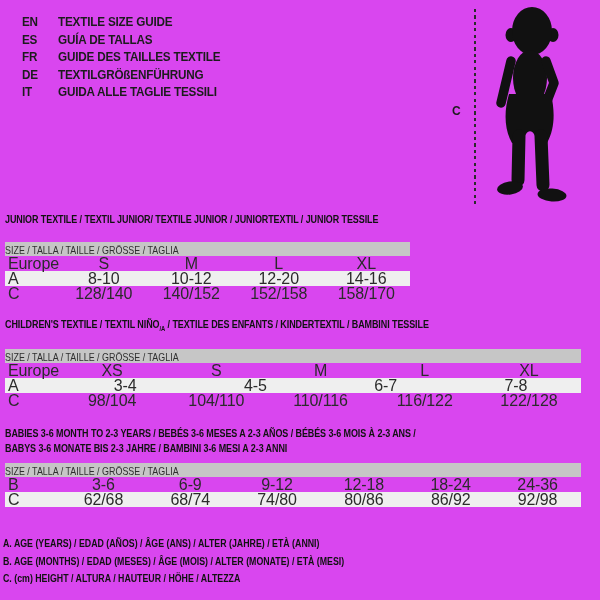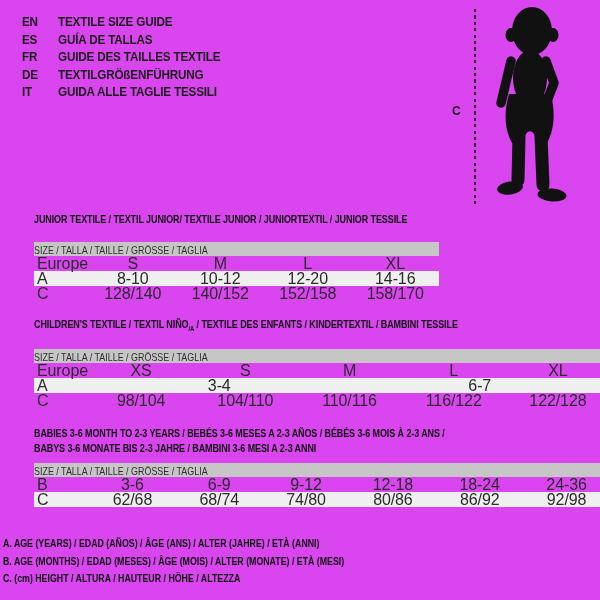--- a/index.html
+++ b/index.html
@@ -11,21 +11,21 @@
   #lang-block{position:absolute;left:22px;top:13px;transform:scaleX(0.9);transform-origin:0 0;}
   .lang-row{display:flex;height:17.5px;line-height:17.5px;font-size:13px;font-weight:bold;
             letter-spacing:-0.2px;white-space:nowrap;}
   .lang-code{width:40px;flex:0 0 40px;}
   
   #height-dashed-line{position:absolute;left:474px;top:9px;width:2px;height:198px;
      background:repeating-linear-gradient(to bottom,#2b2b2b 0 3.2px,transparent 3.2px 6.4px);}
   #figure-c-label{position:absolute;left:452px;top:104px;font-size:12px;font-weight:bold;}
   #baby-svg{position:absolute;left:482px;top:4px;}
   
-  .section{position:absolute;left:34px;}
+  .section{position:absolute;left:5px;}
   .sec-title{font-size:11.5px;font-weight:bold;letter-spacing:-0.1px;line-height:13px;
      white-space:nowrap;transform:scaleX(0.78);transform-origin:0 0;color:#111;}
   .sec-title div{line-height:15px;}
   .sec-title sub{font-size:7.5px;}
   #section-junior{top:213px;width:405px;}
   #section-children{top:318px;width:576px;}
   #section-babies{top:426px;width:576px;}
   #section-junior .tbl{margin-top:16px;}
   #section-children .tbl{margin-top:14px;}
   #section-babies .tbl{margin-top:7px;}
@@ -135,21 +135,23 @@
             <span class="lbl">Europe</span>
             <span class="cell">XS</span>
             <span class="cell">S</span>
             <span class="cell">M</span>
             <span class="cell">L</span>
             <span class="cell">XL</span>
           </div>
           <div class="tbl-row stripe">
             <span class="lbl">A</span>
             <span class="cell">3-4</span>
+            <span class="cell">4-5</span>
             <span class="cell">6-7</span>
+            <span class="cell">7-8</span>
           </div>
           <div class="tbl-row">
             <span class="lbl">C</span>
             <span class="cell">98/104</span>
             <span class="cell">104/110</span>
             <span class="cell">110/116</span>
             <span class="cell">116/122</span>
             <span class="cell">122/128</span>
           </div>
         </div>

